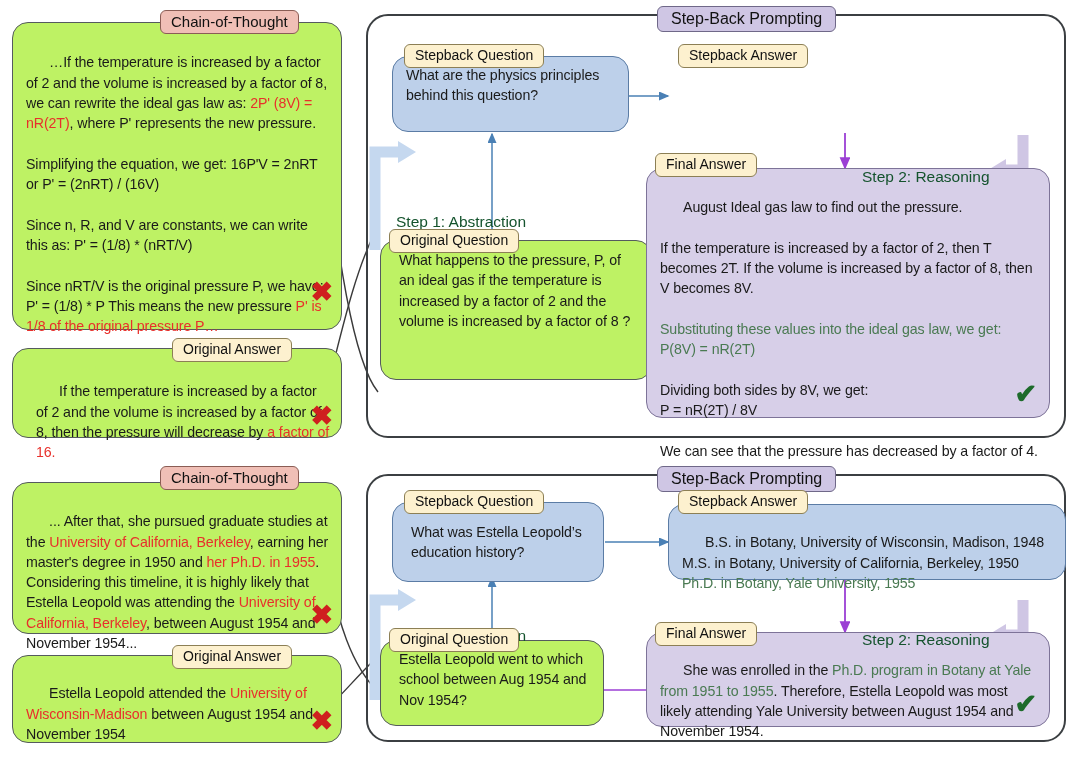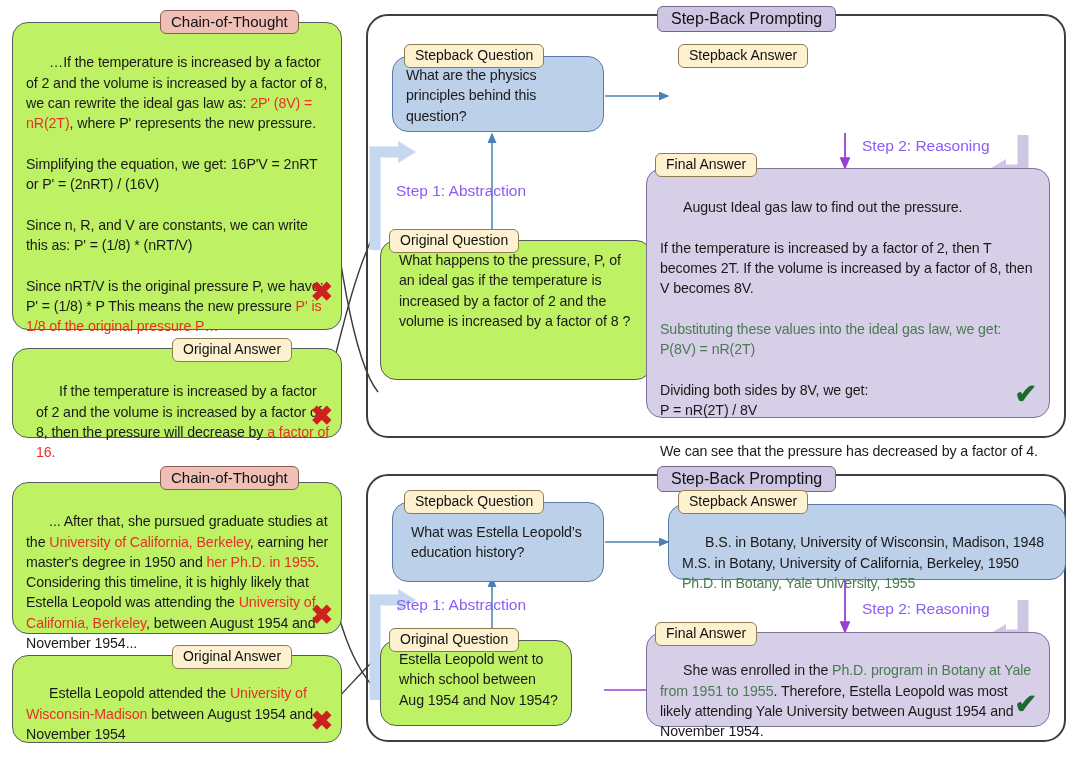--- a/index.html
+++ b/index.html
@@ -47,23 +47,24 @@
     z-index: 6;
     color: #111;
   }
   .tab.yellow { background: #fdf1cf; border-color: #8c7f55; }
   .tab.pink   { background: #f0bfb6; border-color: #8a5d55; font-size: 15px; }
   .tab.lilac  { background: #cfc6e4; border-color: #6f6888; font-size: 16px; padding: 2px 13px 3px 13px; }
 
   .steplabel {
     position: absolute;
     font-size: 15.5px;
-    color: #8b5cf6;
+    color: #14532d;
     white-space: nowrap;
     z-index: 5;
+    margin-top: 31px;
   }
 
   
   .red   { color: #e8302b; }
   .green { color: #4a7a52; }
 
   
   .mark {
     position: absolute;
     font-weight: bold;
@@ -143,21 +144,21 @@
   <div class="tab pink" style="left:160px; top:10px;">Chain-of-Thought</div>
 
   <div class="panel grey" style="left:12px; top:348px; width:330px; height:90px;">
     <div class="body-text" style="top:12px;margin-left:10px;">
       <span>If the temperature is increased by a factor of 2 and the volume is increased by a factor of 8, then the pressure will decrease by </span><span class="red">a factor of 16.</span>
     </div>
     <span class="mark cross" style="right:8px; top:54px;">✖</span>
   </div>
   <div class="tab yellow" style="left:172px; top:338px;">Original Answer</div>
 
-  <div class="panel blue" style="left:392px; top:56px; width:212px; height:76px;padding-left:39px;">
+  <div class="panel blue" style="left:392px; top:56px; width:237px; height:76px;padding-left:39px;">
     <div class="body-text" style="top:8px;">What are the physics principles behind this question?</div>
   </div>
   <div class="tab yellow" style="left:404px; top:44px;">Stepback Question</div>
 
   <div class="tab yellow" style="left:678px; top:44px;">Stepback Answer</div>
 
   <div class="panel grey" style="left:380px; top:240px; width:272px; height:140px;">
     <div class="body-text indent" style="top:9px;">What happens to the pressure, P, of an ideal gas if the temperature is increased by a factor of 2 and the volume is increased by a factor of 8 ?</div>
   </div>
   <div class="tab yellow" style="left:389px; top:229px;">Original Question</div>
@@ -198,21 +199,21 @@
   </div>
   <div class="tab yellow" style="left:404px; top:490px;">Stepback Question</div>
 
   <div class="panel blue" style="left:668px; top:504px; width:398px; height:76px;">
     <div class="body-text" style="top:7px;">
       <span>B.S. in Botany, University of Wisconsin, Madison, 1948</span><br><span>M.S. in Botany, University of California, Berkeley, 1950</span><br><span class="green">Ph.D. in Botany, Yale University, 1955</span>
     </div>
   </div>
   <div class="tab yellow" style="left:678px; top:490px;">Stepback Answer</div>
 
-  <div class="panel grey" style="left:380px; top:640px; width:192px; height:86px;">
+  <div class="panel grey" style="left:380px; top:640px; width:224px; height:86px;">
     <div class="body-text indent" style="top:8px;">Estella Leopold went to which school between Aug 1954 and Nov 1954?</div>
   </div>
   <div class="tab yellow" style="left:389px; top:628px;">Original Question</div>
 
   <div class="panel purple" style="left:646px; top:632px; width:404px; height:95px;">
     <div class="body-text" style="top:7px;">
       <span>She was enrolled in the </span><span class="green">Ph.D. program in Botany at Yale from 1951 to 1955</span><span>. Therefore, Estella Leopold was most likely attending Yale University between August 1954 and November 1954.</span>
     </div>
     <span class="mark check" style="right:12px; top:58px;">✔</span>
   </div>

